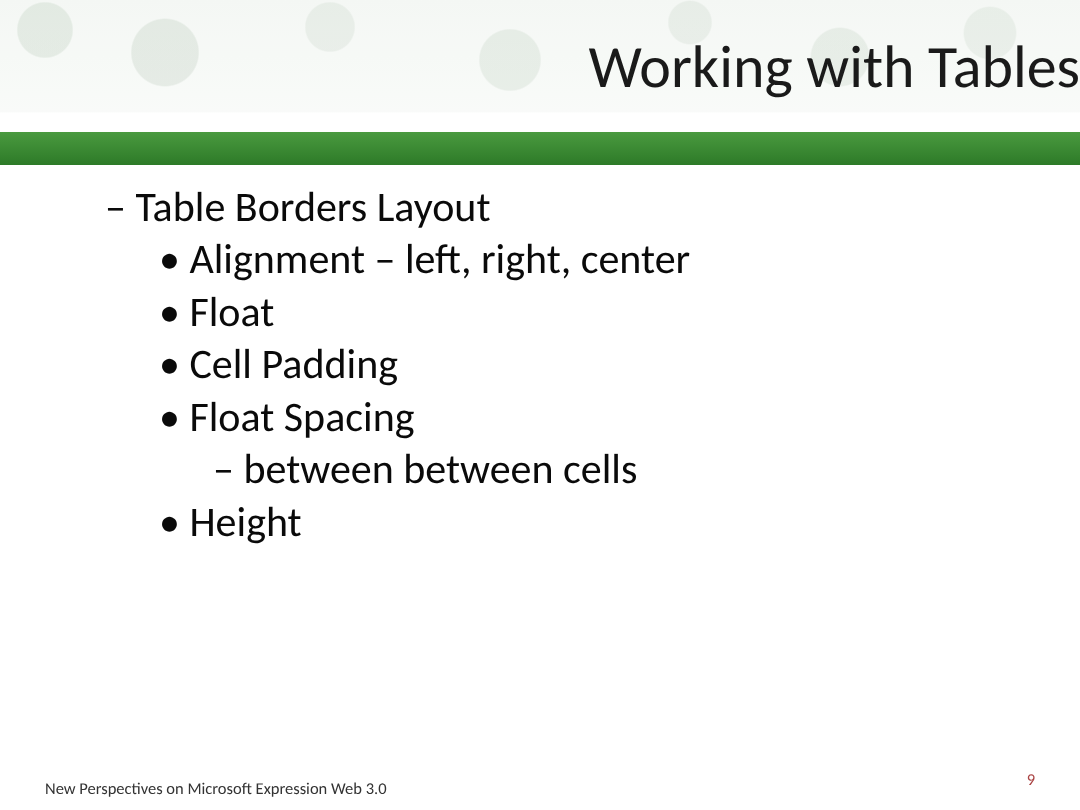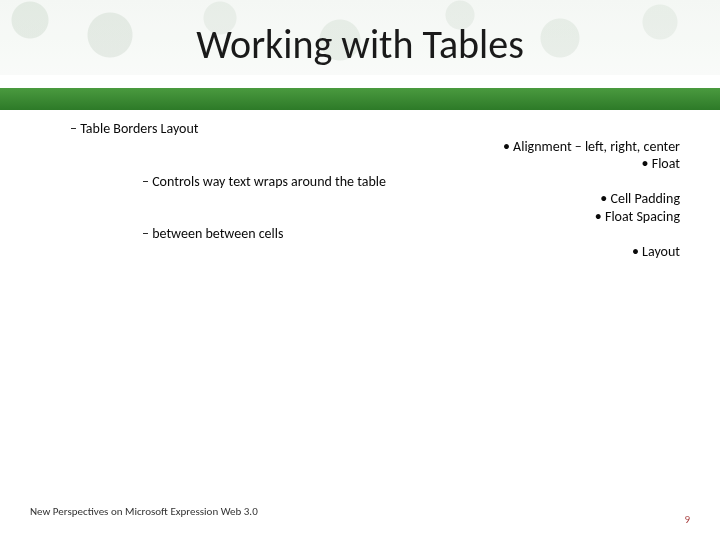--- a/index.html
+++ b/index.html
@@ -26,50 +26,50 @@
       radial-gradient(circle at 560px 38px, rgba(170,190,170,0.25) 0 19px, transparent 20px),
       radial-gradient(circle at 660px 22px, rgba(180,200,180,0.25) 0 17px, transparent 18px),
       linear-gradient(#f2f6f2, #f8faf8);
     opacity: 0.8;
   }
   .title {
     position: absolute;
     top: 20px;
     left: 0;
     width: 720px;
-    text-align: center;
+    text-align: right;
     font-size: 40px;
     font-weight: 400;
     color: #1a1a1a;
   }
   .green-bar {
     position: absolute;
     top: 88px;
     left: 0;
     width: 720px;
     height: 22px;
     background: linear-gradient(#4a9a3f, #2d7a28);
   }
   .content {
     position: absolute;
     top: 120px;
     left: 70px;
     right: 40px;
-    font-size: 14px;
+    font-size: 28px;
     line-height: 1.25;
     color: #0a0a0a;
   }
   .lvl1 { margin-left: 0; }
-  .lvl2 { margin-left: 36px; text-align: right; }
+  .lvl2 { margin-left: 36px; }
   .lvl3 { margin-left: 72px; }
   .dash::before { content: "– "; }
   .disc::before { content: "• "; }
   .footer-left {
     position: absolute;
-    bottom: 22px;
+    bottom: 8px;
     left: 30px;
     font-size: 11px;
     color: #333;
   }
   .footer-right {
     position: absolute;
     bottom: 14px;
     right: 30px;
     font-size: 11px;
     color: #aa4444;
@@ -83,24 +83,23 @@
 <div class="title">Working with Tables</div>
 
 <div class="green-bar"></div>
 
 <div class="content">
   <div class="lvl1 dash"><span>Table Borders Layout</span></div>
 
   <div class="lvl2 disc"><span>Alignment – left, right, center</span></div>
 
   <div class="lvl2 disc"><span>Float</span></div>
-  <div class="lvl3 dash"><span>Controls way text wraps around the table</span></div>
 
   <div class="lvl2 disc"><span>Cell Padding</span></div>
 
   <div class="lvl2 disc"><span>Float Spacing</span></div>
   <div class="lvl3 dash"><span>between between cells</span></div>
 
-  <div class="lvl2 disc"><span>Layout</span></div>
+  <div class="lvl2 disc"><span>Height</span></div>
 </div>
 
 <div class="footer-left">New Perspectives on Microsoft Expression Web 3.0</div>
 <div class="footer-right">9</div>
 
 </body></html>

